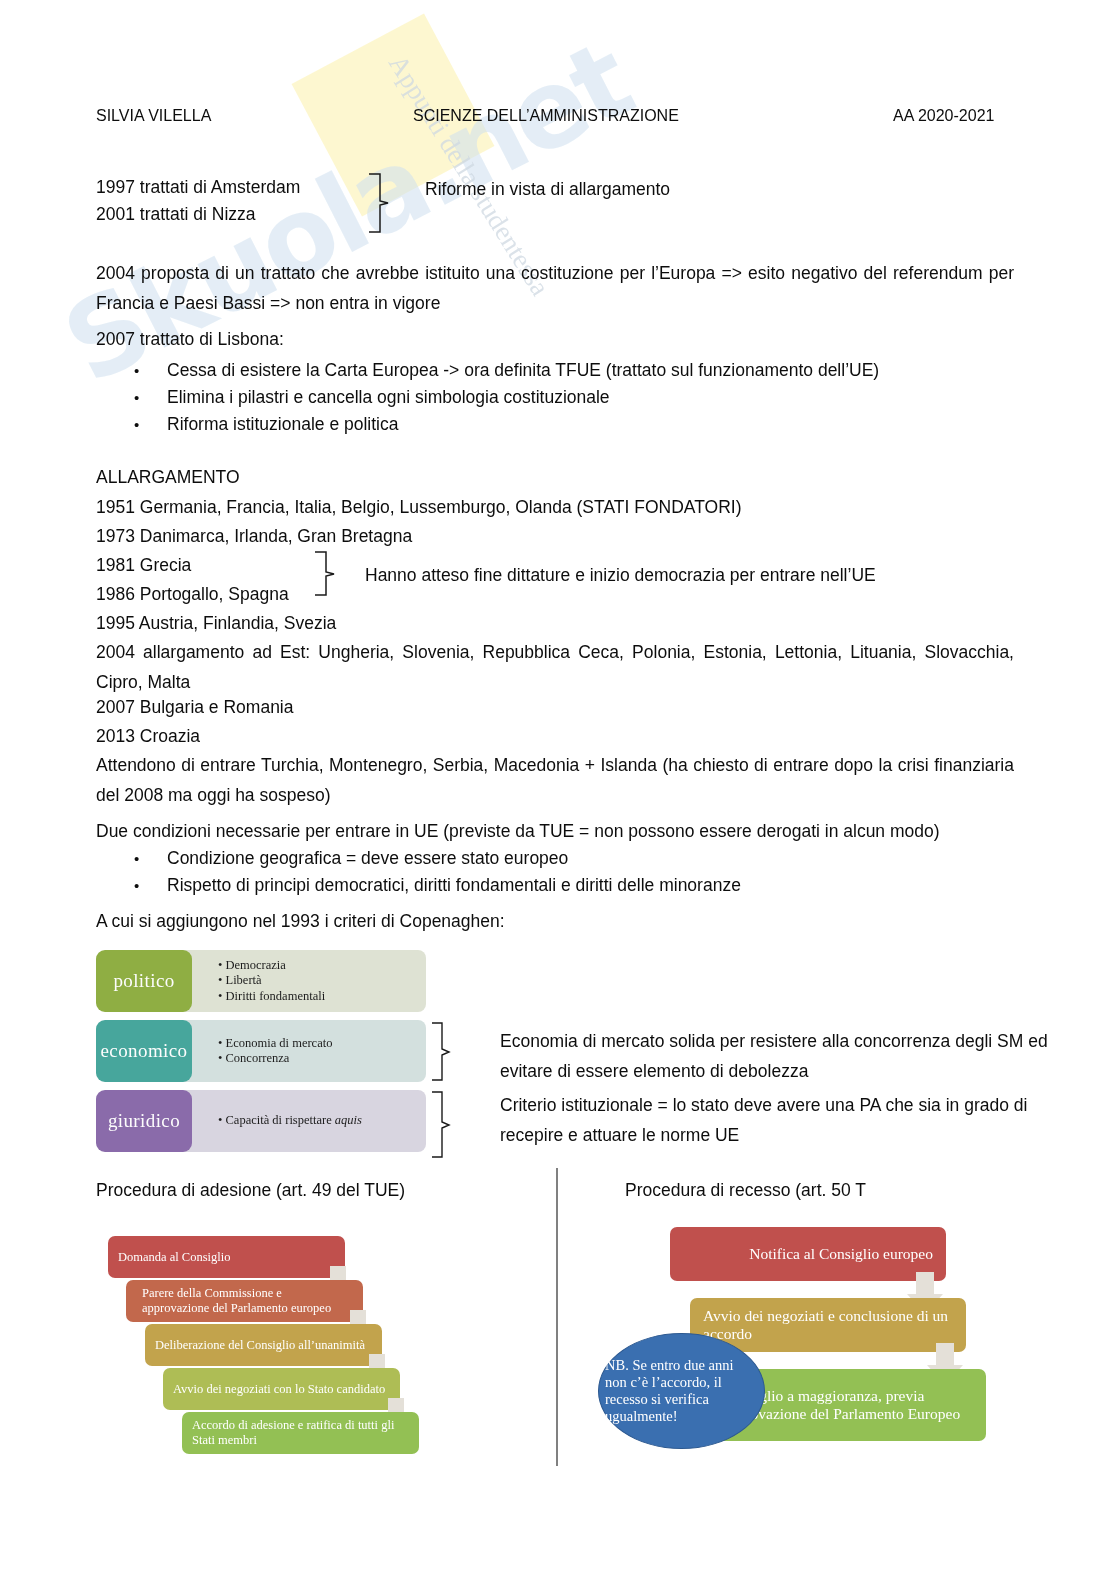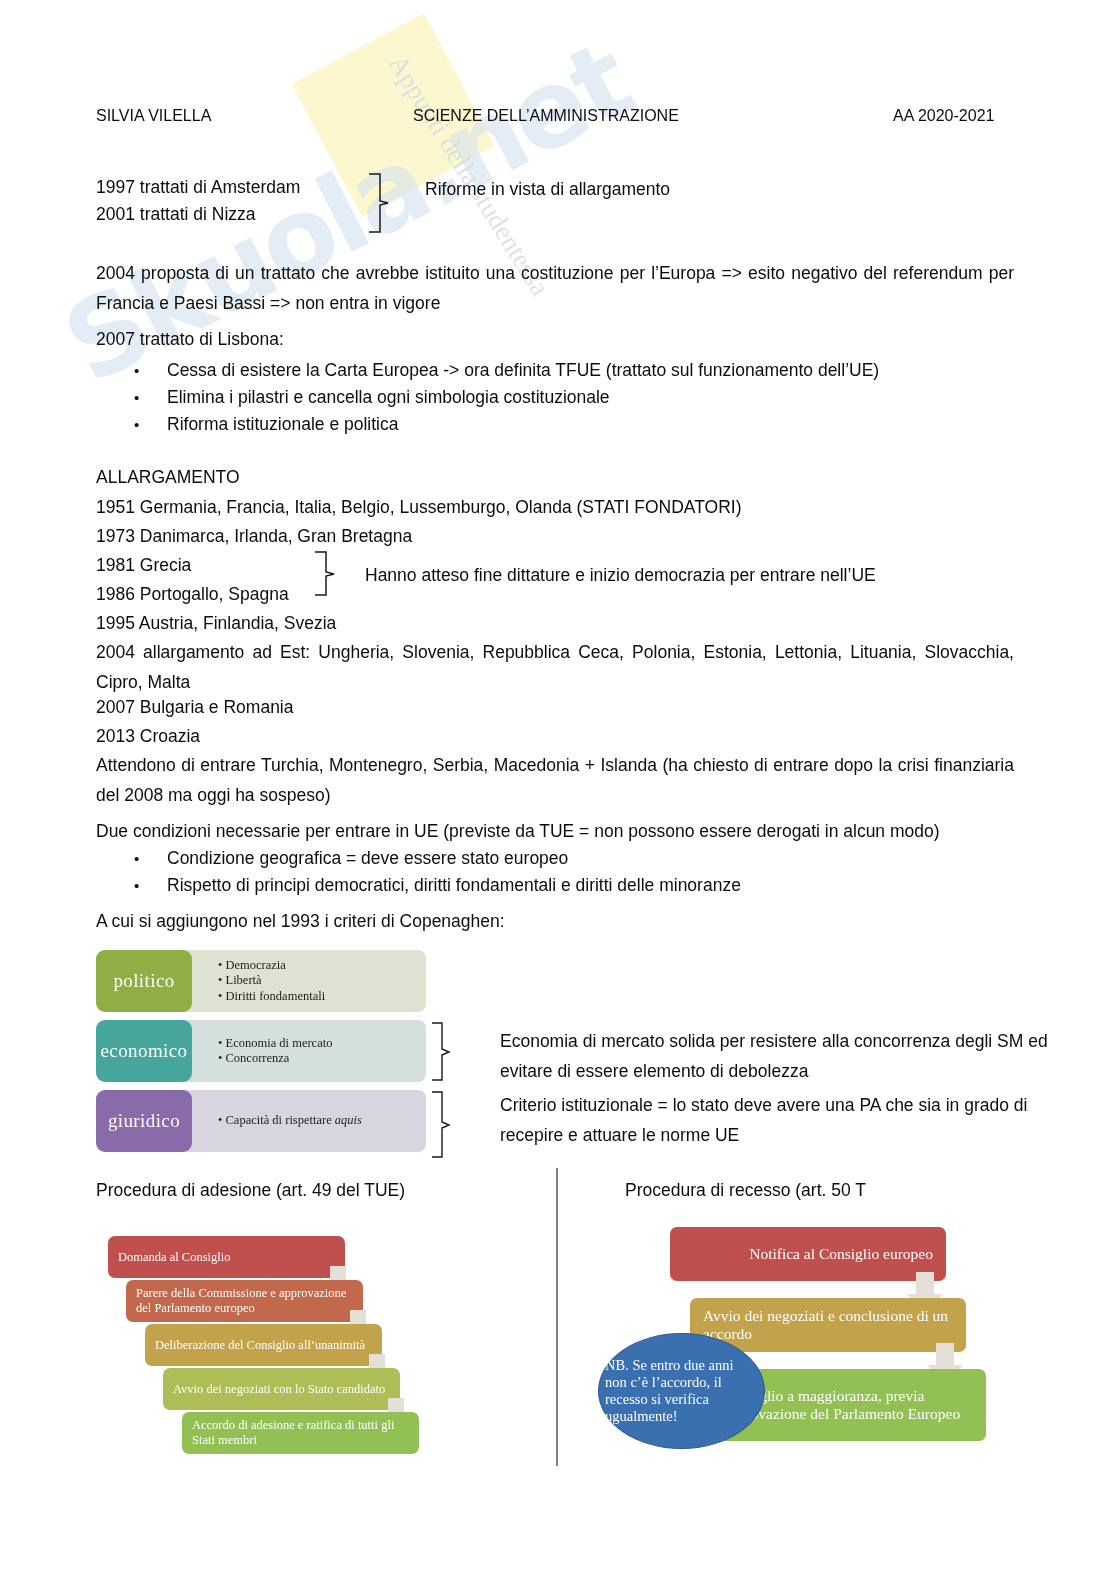--- a/index.html
+++ b/index.html
@@ -210,21 +210,21 @@
     <span>Procedura di </span><span class="b">recesso</span><span> (art. 50 T</span>
   </div>
 
   <div class="flowbox" id="lf0" style="left: 108px; top: 1236px; width: 237px; height: 42px; font-size: 12.5px; padding: 0px 10px; background: rgb(192, 80, 77);">
     <span class="lbl">Domanda al Consiglio</span>
   </div>
   <svg class="arrow" style="left:320px;top:1266px;" width="42" height="40">
     <polygon points="10,0 26,0 26,20 34,20 18,38 2,20 10,20" fill="#E4E0D8"></polygon>
   </svg>
 
-  <div class="flowbox" id="lf1" style="left: 126px; top: 1280px; width: 237px; height: 42px; font-size: 12.5px; padding: 0px 10px; background: rgb(194, 104, 76);">
+  <div class="flowbox" id="lf1" style="left: 126px; top: 1280px; width: 237px; height: 42px; font-size: 12.5px; padding: 0px 16px; background: rgb(194, 104, 76);">
     <span class="lbl">Parere della Commissione e approvazione del Parlamento europeo</span>
   </div>
   <svg class="arrow" style="left:340px;top:1310px;" width="42" height="40">
     <polygon points="10,0 26,0 26,20 34,20 18,38 2,20 10,20" fill="#E4E0D8"></polygon>
   </svg>
 
   <div class="flowbox" id="lf2" style="left: 145px; top: 1324px; width: 237px; height: 42px; font-size: 12.5px; padding: 0px 10px; background: rgb(194, 163, 76);">
     <span class="lbl">Deliberazione del Consiglio all’unanimità</span>
   </div>
   <svg class="arrow" style="left:359px;top:1354px;" width="42" height="40">

